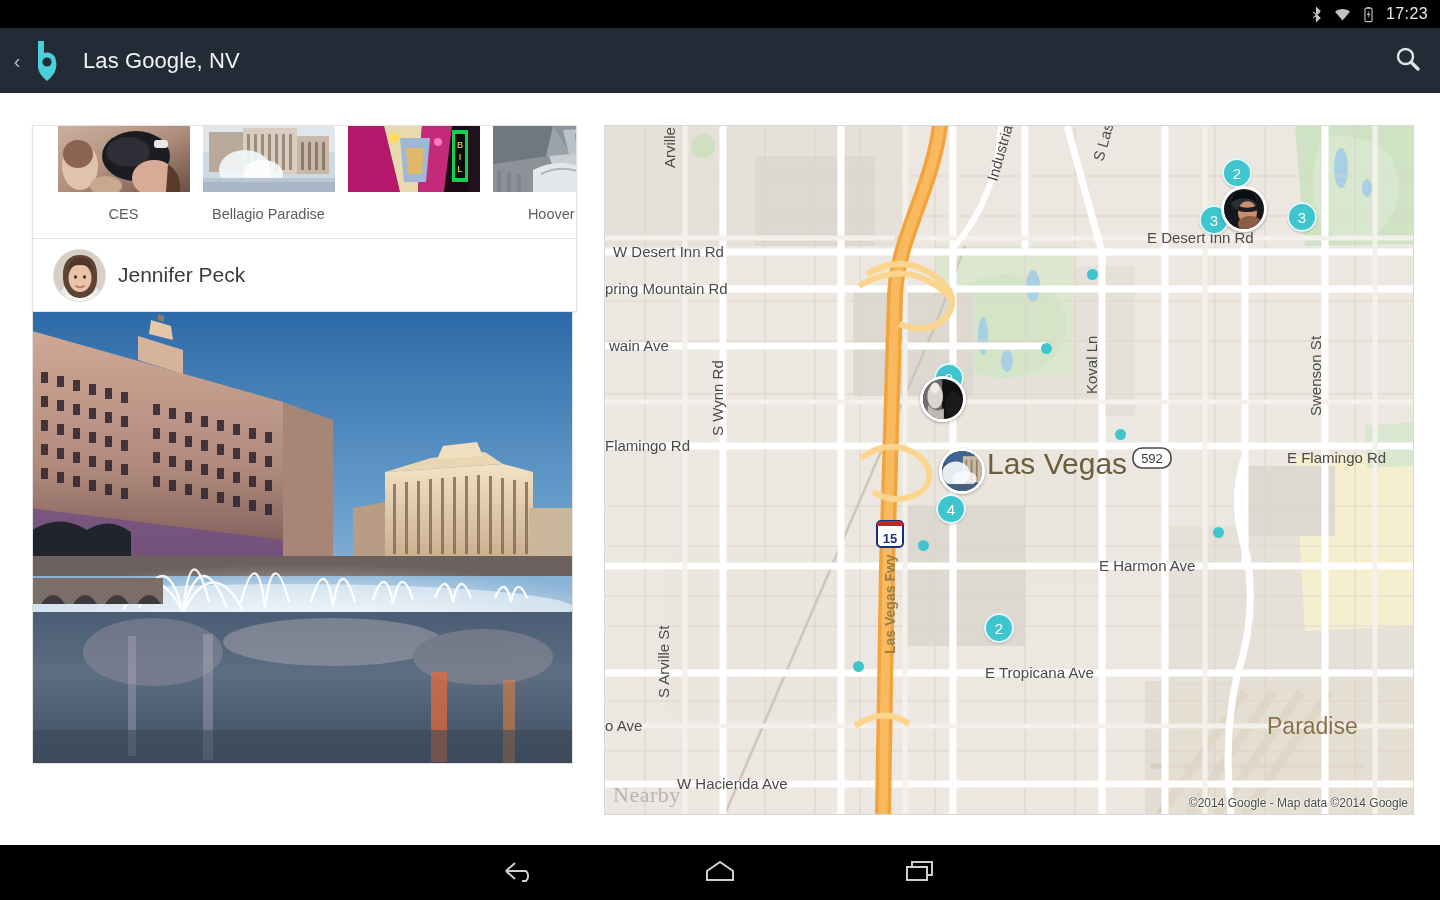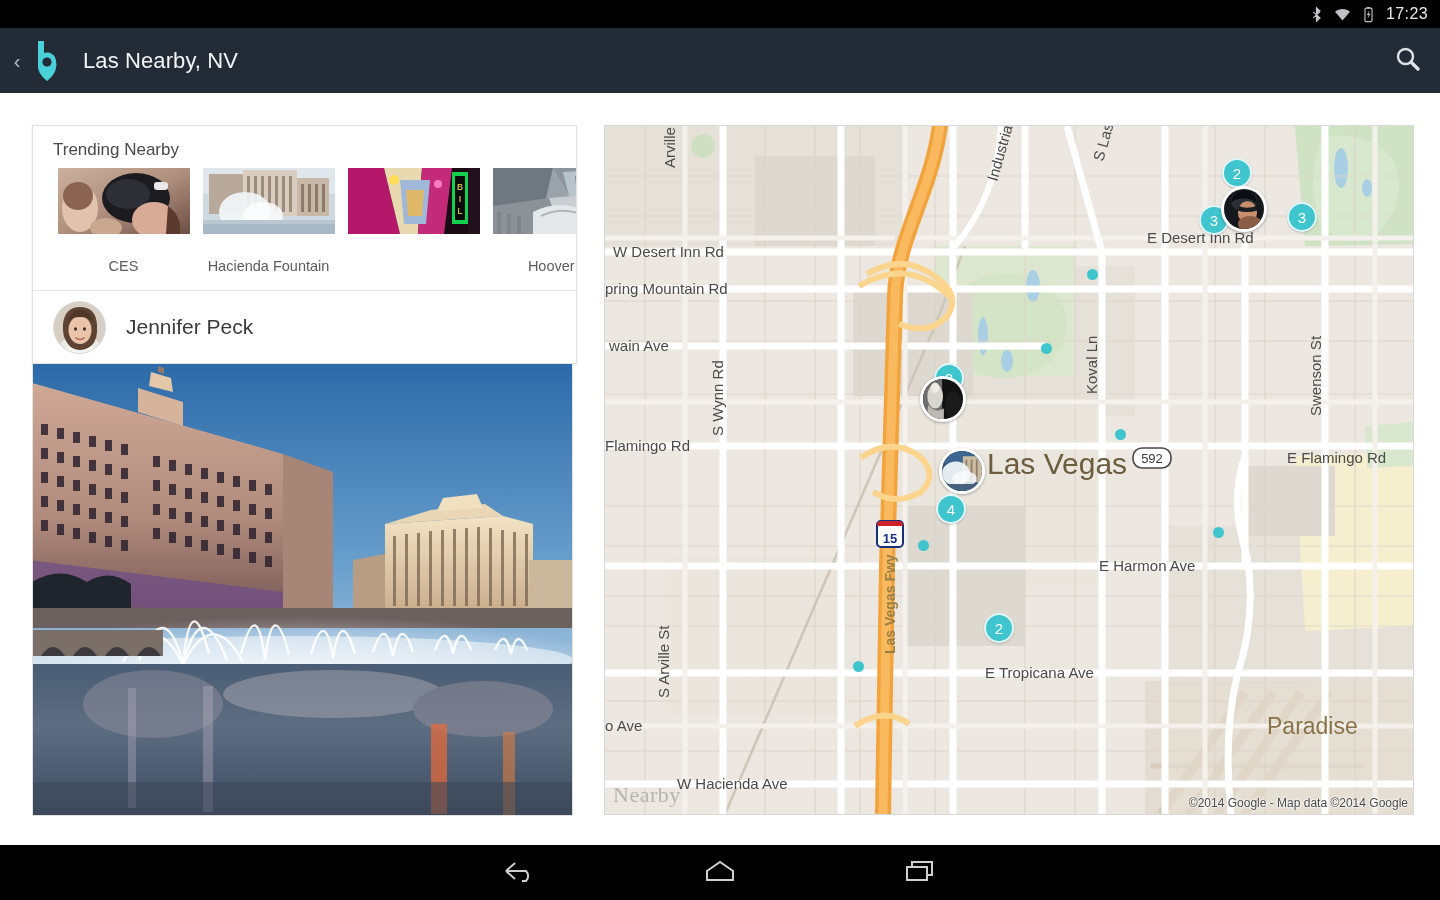--- a/index.html
+++ b/index.html
@@ -60,34 +60,34 @@
   .trending-strip {
     display: flex; gap: 0px; padding: 0 0 6px 18px; overflow: hidden;
   }
   .trend-item { width: 145px; flex: none; text-align: center; cursor: pointer; }
   .thumb {
     width: 132px; height: 66px; margin: 0 auto; border-radius: 1px;
     overflow: hidden; position: relative; background: #ccc;
   }
   .thumb svg { display: block; width: 132px; height: 66px; }
   .trend-label {
-    margin-top: 23px; font-size: 14.5px; color: #5d5d5d; line-height: 19px;
+    margin-top: 13px; font-size: 14.5px; color: #5d5d5d; line-height: 19px;
   }
   .divider { height: 1px; background: #e4e4e4; margin: 8px 0 0 0; }
 
   .user-row {
     display: flex; align-items: center; height: 72px; padding-left: 20px;
     cursor: pointer;
   }
   .avatar {
     width: 53px; height: 53px; border-radius: 50%; overflow: hidden; flex: none;
     border: 1px solid #ddd; background: #d9d4cc;
   }
   .avatar svg { display: block; width: 53px; height: 53px; }
-  .user-name { margin-left: 20px; font-size: 21px; color: #3b3b3b; }
+  .user-name { margin-left: 12px; font-size: 21px; color: #3b3b3b; }
 
   .photo-card {
     margin-top: 0; width: 541px; height: 452px; overflow: hidden;
     border: 1px solid #e2e2e2; border-top: none; background: #1d2a3a;
     position: relative; cursor: pointer;
   }
   .photo-card svg { display: block; width: 541px; height: 452px; }
 
   
   .map-wrap {
@@ -162,38 +162,37 @@
 
   <div class="appbar">
     <div class="back-chevron">‹</div>
     <span class="logo-pin">
       <svg viewBox="0 0 30 42">
         <path d="M6 1 L6 27 A9 9 0 1 0 24 21 A9 9 0 0 0 12 13 L12 1 Z" fill="#4ad0d8"></path>
         <path d="M6 27 C6 34 15 41 15 41 C15 41 24 34 24 27 Z" fill="#4ad0d8"></path>
         <circle cx="15" cy="22" r="4.6" fill="#222b36"></circle>
       </svg>
     </span>
-    <div class="appbar-title">Las Nearby, NV</div>
+    <div class="appbar-title">Las Google, NV</div>
     <div class="appbar-spacer"></div>
     <div class="search-btn">
       <span>
         <svg width="30" height="30" viewBox="0 0 30 30">
           <circle cx="12.5" cy="12.5" r="7.5" fill="none" stroke="#dfe3e7" stroke-width="2.4"></circle>
           <line x1="18.2" y1="18.2" x2="25" y2="25" stroke="#dfe3e7" stroke-width="3.4" stroke-linecap="round"></line>
         </svg>
       </span>
     </div>
   </div>
 
   <div class="content">
 
     <div class="left-col">
 
       <div class="card">
-        <div class="card-title">Trending Nearby</div>
 
         <div class="trending-strip">
 
           <div class="trend-item">
             <div class="thumb">
               <svg viewBox="0 0 132 66" preserveAspectRatio="none">
                 <defs>
                     <linearGradient id="ces-bg" x1="0" y1="0" x2="1" y2="1">
                   <stop offset="0" stop-color="#cbb0a0"></stop>
                       <stop offset=".5" stop-color="#b08f7d"></stop>
@@ -236,21 +235,21 @@
                     <rect x="105" y="16" width="3" height="28"></rect>
                     <rect x="112" y="16" width="3" height="28"></rect>
                     <rect x="119" y="16" width="3" height="28"></rect>
                   </g>
                 <ellipse cx="42" cy="44" rx="26" ry="20" fill="#f2f6f8" opacity=".92"></ellipse>
                 <ellipse cx="60" cy="48" rx="20" ry="14" fill="#fbfdfe" opacity=".85"></ellipse>
                 <rect x="0" y="52" width="132" height="14" fill="#b9c7d2"></rect>
                 <rect x="0" y="56" width="132" height="10" fill="#a9b8c6"></rect>
               </svg>
             </div>
-            <div class="trend-label">Hacienda Fountain</div>
+            <div class="trend-label">Bellagio Paradise</div>
           </div>
 
           <div class="trend-item">
             <div class="thumb">
               <svg viewBox="0 0 132 66" preserveAspectRatio="none">
                 <rect width="132" height="66" fill="#1a0a14"></rect>
                 <path d="M0 0 L36 0 L52 66 L0 66 Z" fill="#b5176a"></path>
                 <path d="M36 0 L74 0 L70 66 L52 66 Z" fill="#e8d9b0"></path>
                 <path d="M74 0 L104 0 L96 66 L70 66 Z" fill="#c32b7a"></path>
                 <path d="M52 12 L82 12 L78 56 L56 56 Z" fill="#9fb8d8"></path>

